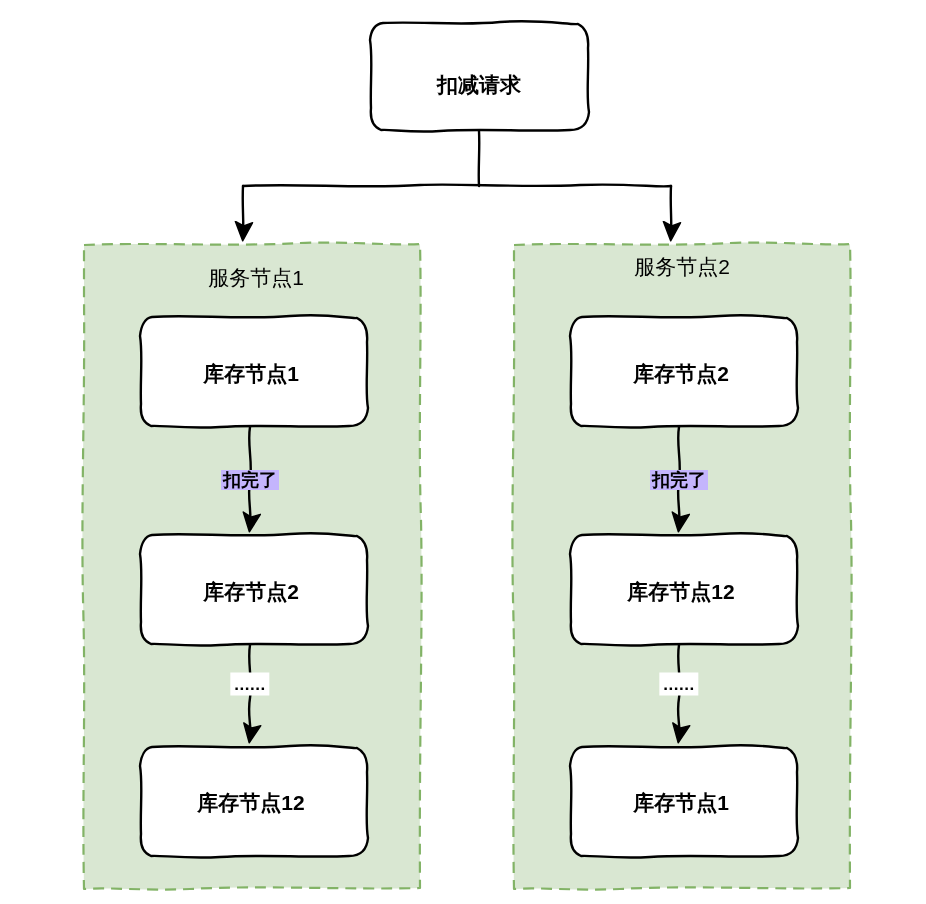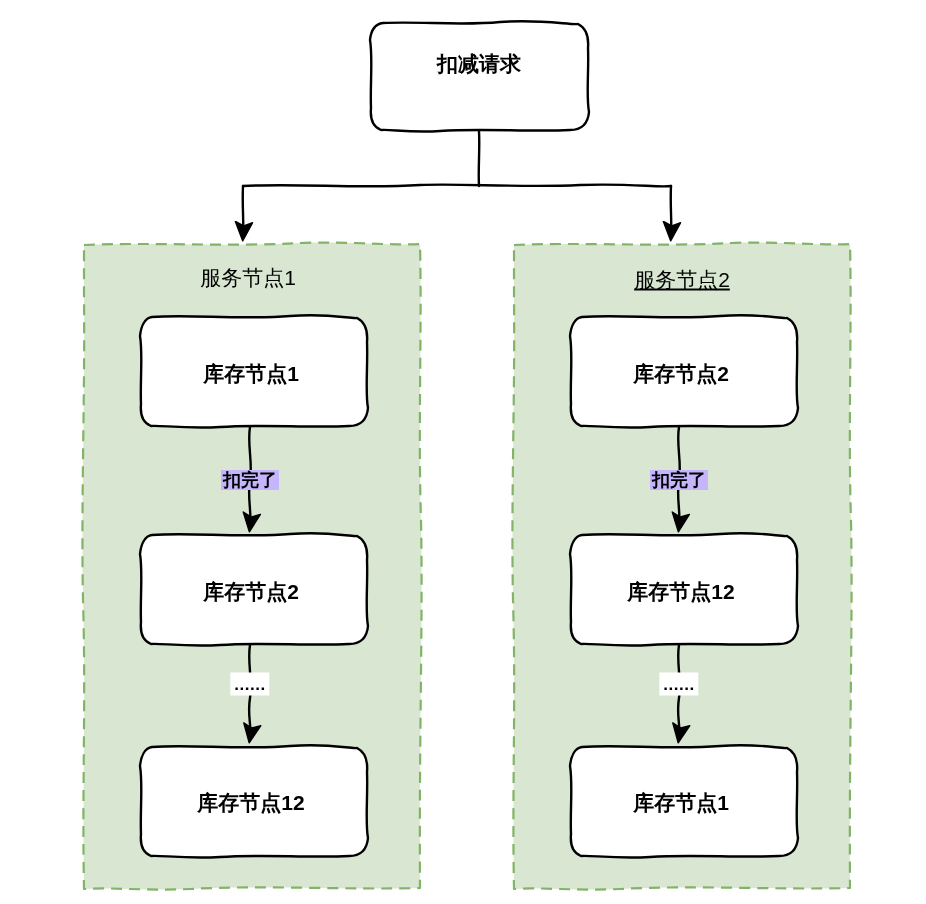--- a/index.html
+++ b/index.html
@@ -132,24 +132,24 @@
 
   <g>
     <path d="M582,747 C620,744 670,750 720,746 C760,743 780,749 787,748
              C795,752 798,760 797,772 C798,796 795,822 798,838
              C797,849 791,856 779,856 C740,858 690,854 650,857
              C615,859 590,855 581,856 C573,853 570,845 571,834
              C570,810 573,784 570,766 C571,756 575,748 582,747 Z" fill="#ffffff" stroke="#000000" stroke-width="2.4" stroke-linejoin="round"></path>
   </g>
 </svg>
 
-<div class="lbl node-label ctr" style="left:479px;top:63px;">扣减请求</div>
+<div class="lbl node-label ctr" style="left:479px;top:84px;">扣减请求</div>
 
-<div class="lbl group-label ctr" style="left:248px;top:277px;">服务节点1</div>
-<div class="lbl group-label ctr" style="left:682px;top:279px;text-decoration:underline;">服务节点2</div>
+<div class="lbl group-label ctr" style="left:256px;top:277px;">服务节点1</div>
+<div class="lbl group-label ctr" style="left:682px;top:266px;">服务节点2</div>
 
 <div class="lbl node-label ctr" style="left:251px;top:373px;">库存节点1</div>
 <div class="lbl node-label ctr" style="left:251px;top:591px;">库存节点2</div>
 <div class="lbl node-label ctr" style="left:251px;top:802px;">库存节点12</div>
 
 <div class="lbl node-label ctr" style="left:681px;top:373px;">库存节点2</div>
 <div class="lbl node-label ctr" style="left:681px;top:591px;">库存节点12</div>
 <div class="lbl node-label ctr" style="left:681px;top:802px;">库存节点1</div>
 
 <div class="lbl edge-label ctr" style="left:250px;top:480px;">扣完了</div>

